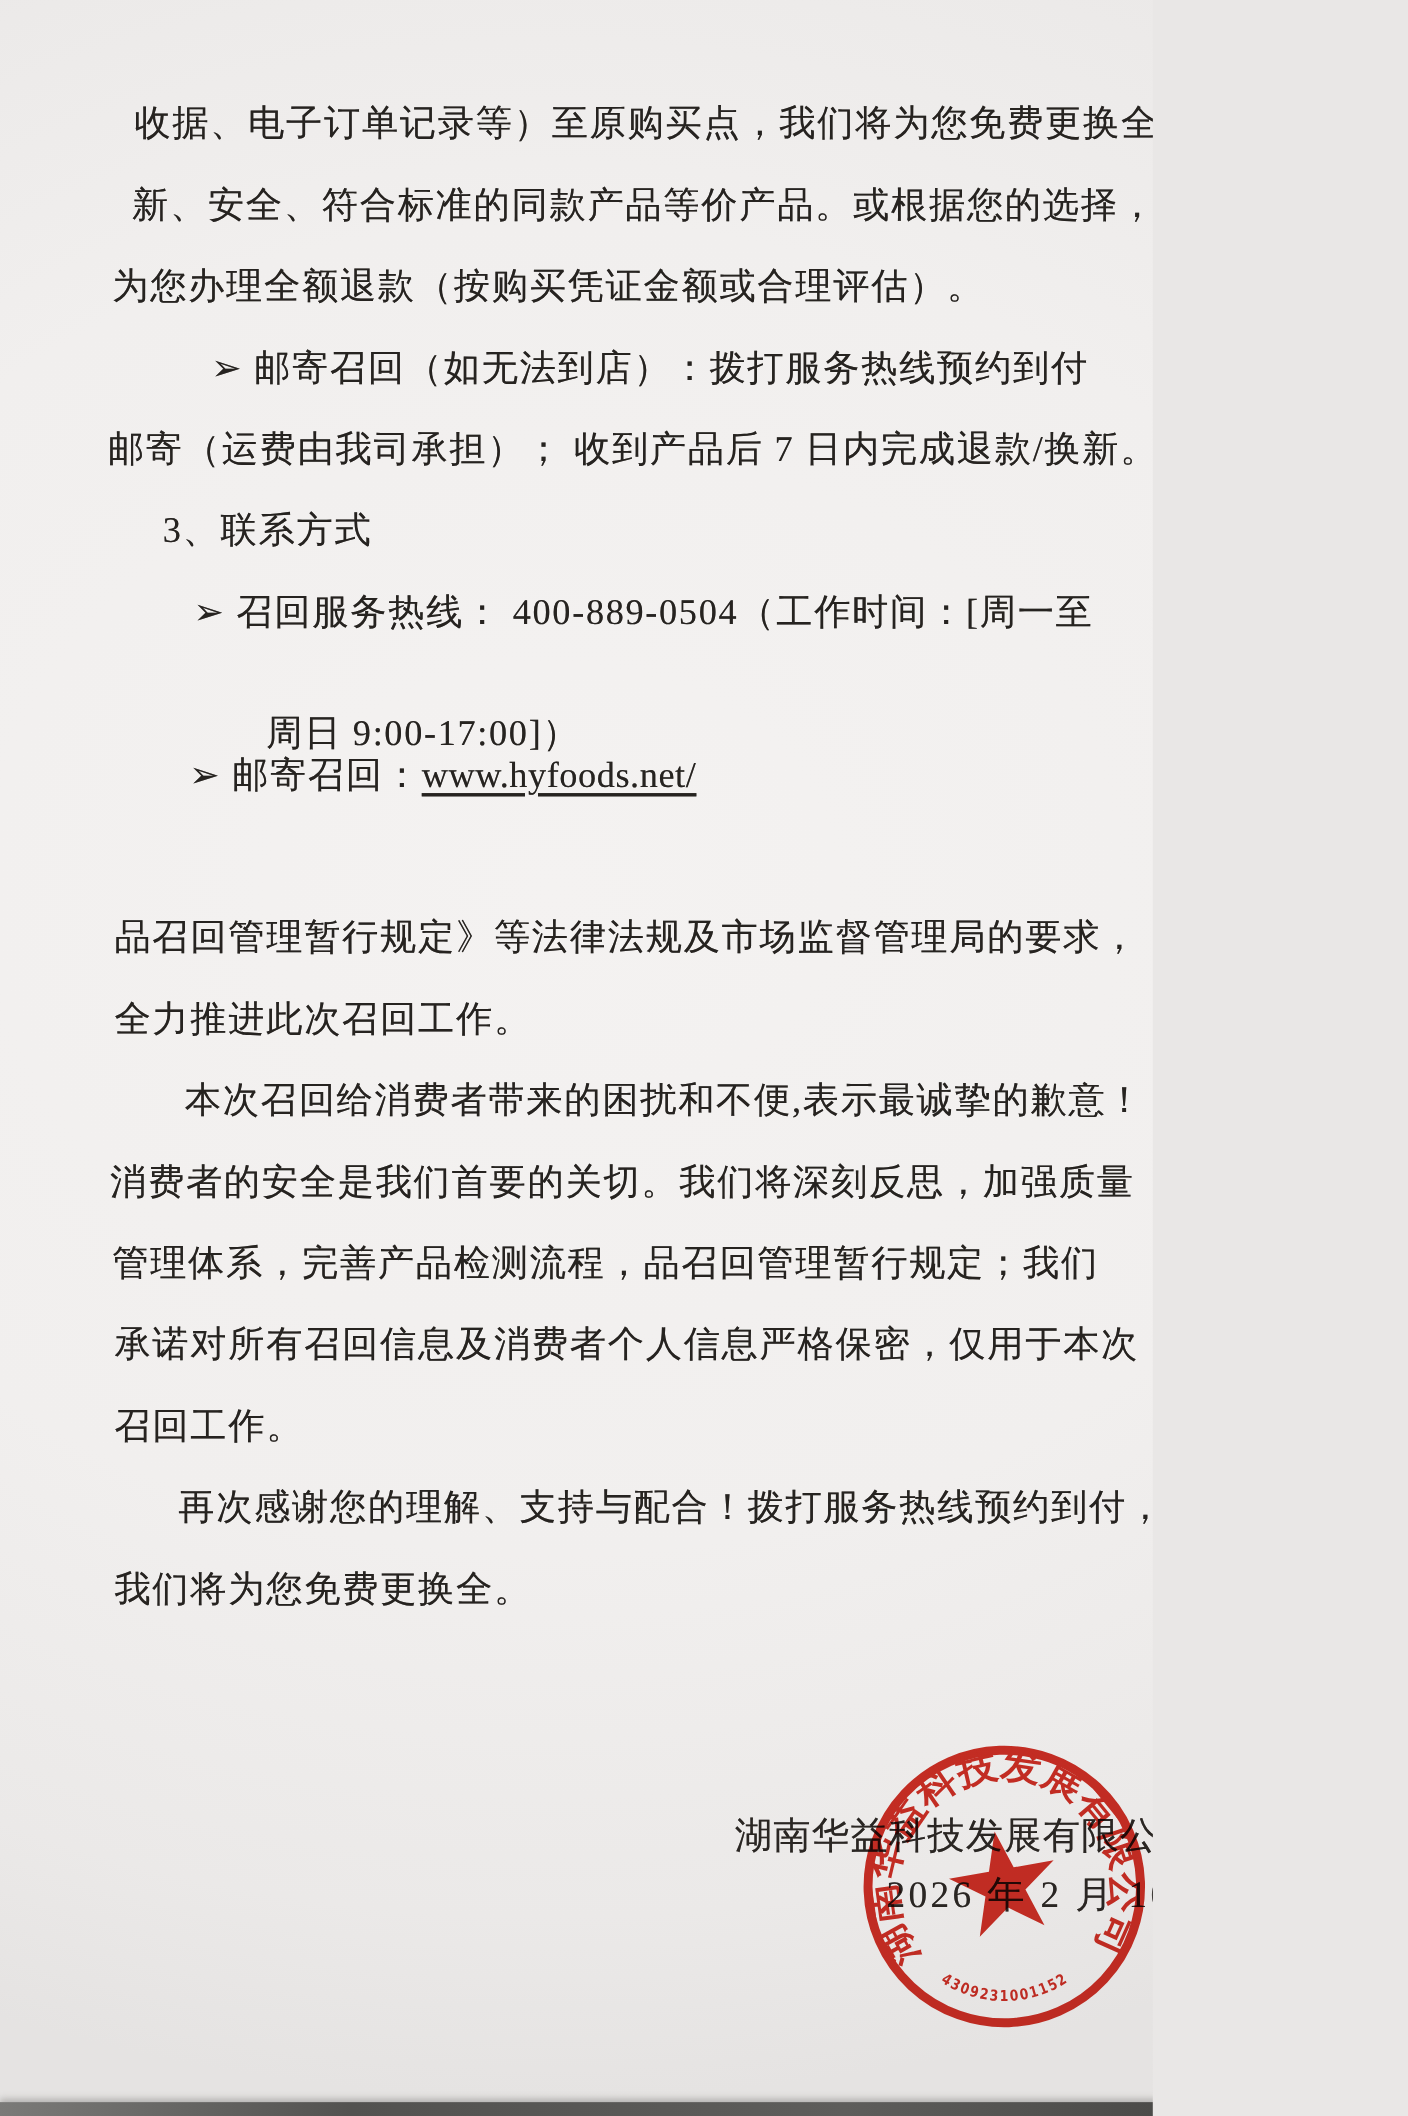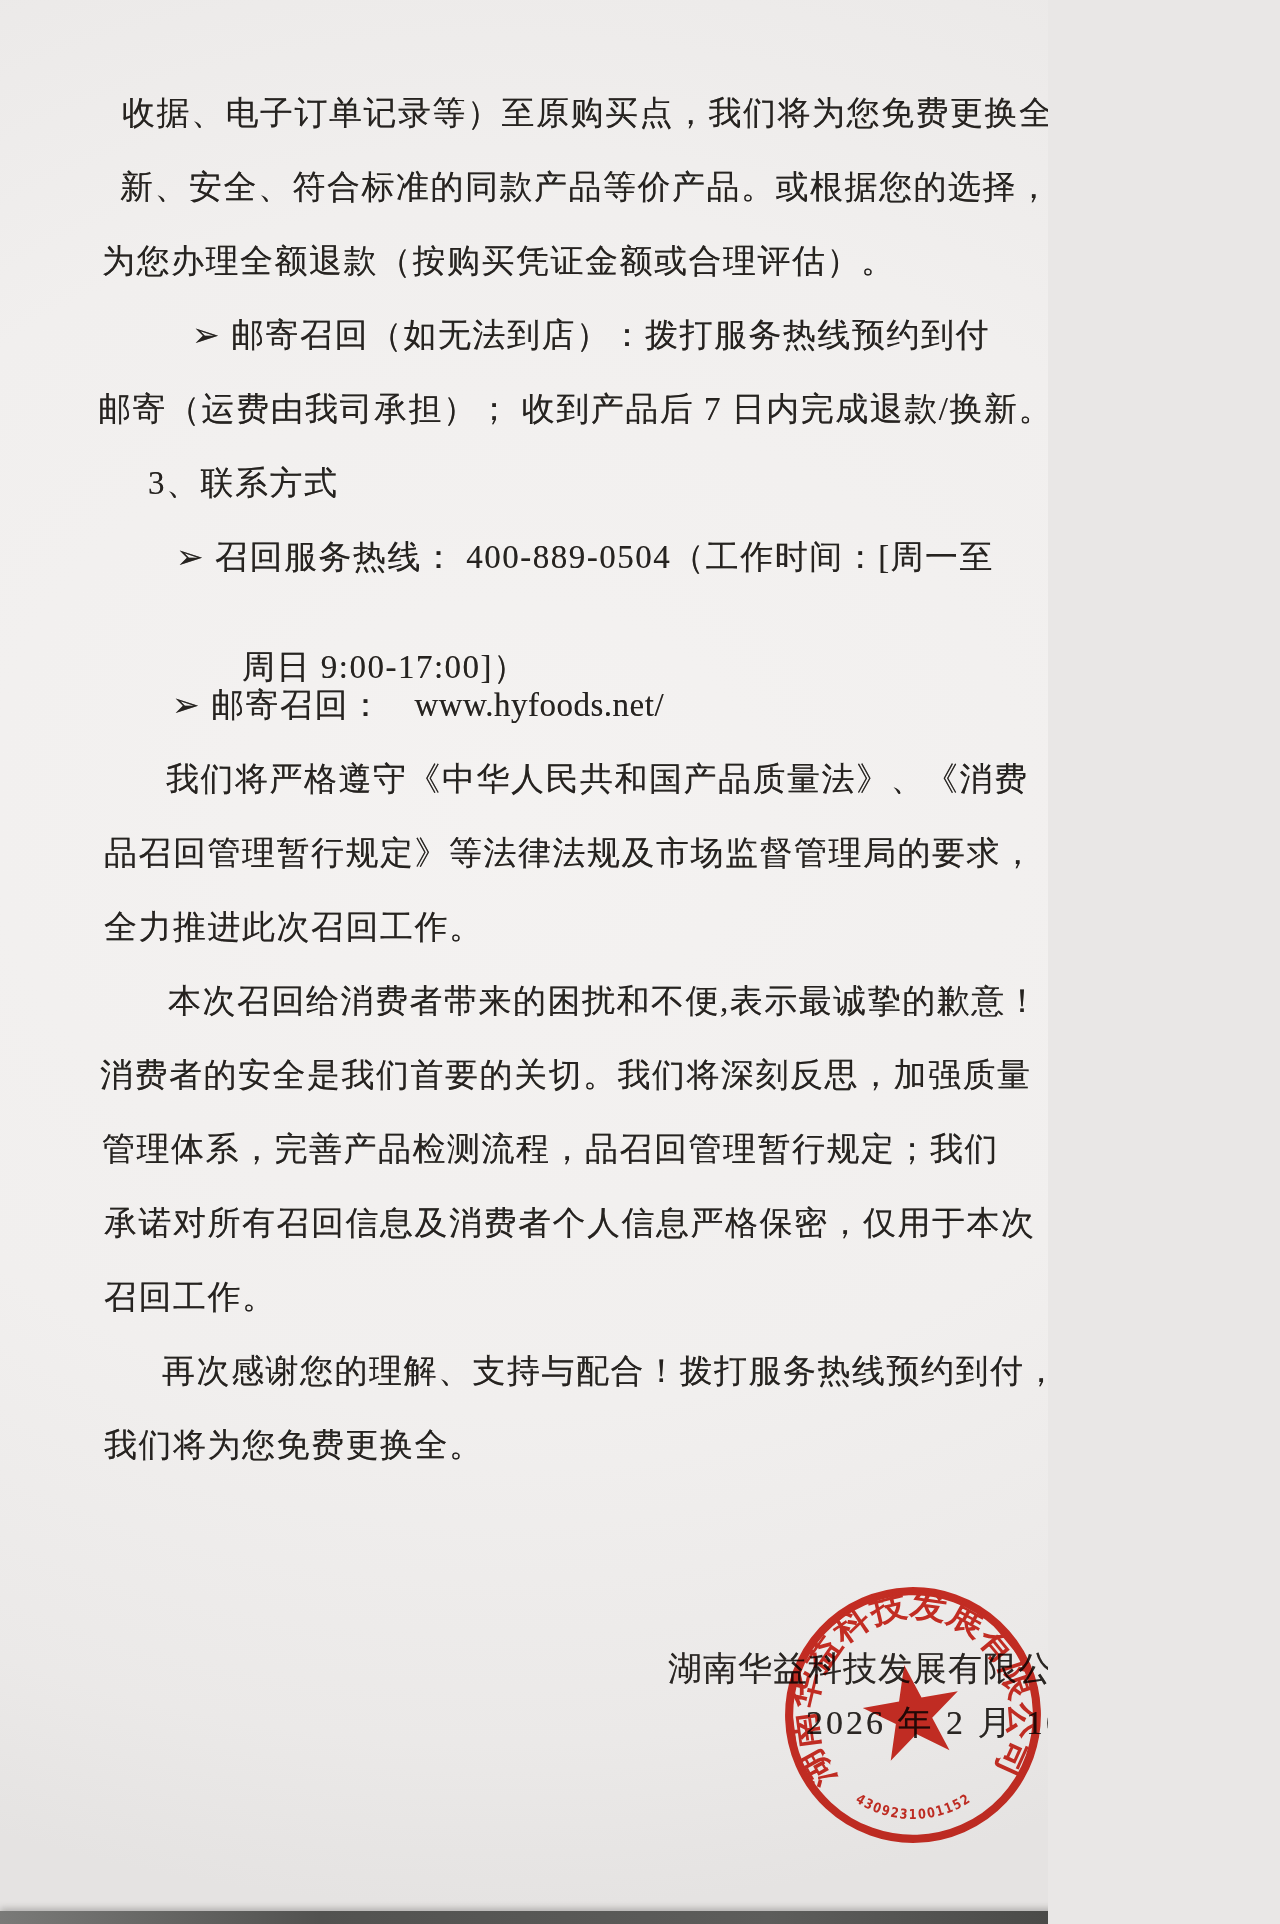--- a/index.html
+++ b/index.html
@@ -15,23 +15,23 @@
       radial-gradient(ellipse 1400px 1100px at 48% 42%, #f4f2f1 0%, #f1efee 55%, #ebe9e8 85%, #e5e3e2 100%);
     overflow:hidden;
   }
   .line{
     position:absolute;
     font-size:33px;line-height:42px;letter-spacing:1.5px;
     color:#262320;white-space:nowrap;
     text-shadow:0 0 .6px rgba(40,36,32,.55);
   }
   .url{
+    text-decoration:underline;
     text-underline-offset:6px;
     letter-spacing:.5px;
-    margin-left:31px;
   }
   .sig-line{
     position:absolute;
     font-size:34px;letter-spacing:1px;color:#2a2623;white-space:nowrap;
     text-shadow:0 0 .6px rgba(40,36,32,.5);
   }
   .seal{
     position:absolute;left:781px;top:1583px;width:264px;height:264px;
     mix-blend-mode:multiply;opacity:.94;
     transform:rotate(-2deg);
@@ -58,21 +58,20 @@
   <div class="line" style="left:120px;top:166px">新、安全、符合标准的同款产品等价产品。或根据您的选择，</div>
   <div class="line" style="left:102px;top:240px">为您办理全额退款（按购买凭证金额或合理评估）。</div>
   <div class="line" style="left:192px;top:314px">➢ 邮寄召回（如无法到店）：拨打服务热线预约到付</div>
   <div class="line" style="left:98px;top:388px">邮寄（运费由我司承担）； 收到产品后 7 日内完成退款/换新。</div>
   <div class="line" style="left:148px;top:462px">3、联系方式</div>
   <div class="line" style="left:176px;top:536px">➢ 召回服务热线： 400-889-0504（工作时间：[周一至</div>
   <div class="line" style="left:242px;top:646px">周日 9:00-17:00]）</div>
   <div class="line" style="left:172px;top:684px">
     <span>➢ 邮寄召回：</span><span class="url">www.hyfoods.net/</span>
   </div>
-  <div class="line" style="left:166px;top:758px">我们将严格遵守《中华人民共和国产品质量法》、《消费</div>
   <div class="line" style="left:104px;top:832px">品召回管理暂行规定》等法律法规及市场监督管理局的要求，</div>
   <div class="line" style="left:104px;top:906px">全力推进此次召回工作。</div>
   <div class="line" style="left:100px;top:1054px">消费者的安全是我们首要的关切。我们将深刻反思，加强质量</div>
   <div class="line" style="left:168px;top:980px">本次召回给消费者带来的困扰和不便,表示最诚挚的歉意！</div>
   <div class="line" style="left:102px;top:1128px">管理体系，完善产品检测流程，品召回管理暂行规定；我们</div>
   <div class="line" style="left:104px;top:1202px">承诺对所有召回信息及消费者个人信息严格保密，仅用于本次</div>
   <div class="line" style="left:104px;top:1276px">召回工作。</div>
   <div class="line" style="left:162px;top:1350px">再次感谢您的理解、支持与配合！拨打服务热线预约到付，</div>
   <div class="line" style="left:104px;top:1424px">我们将为您免费更换全。</div>
 

